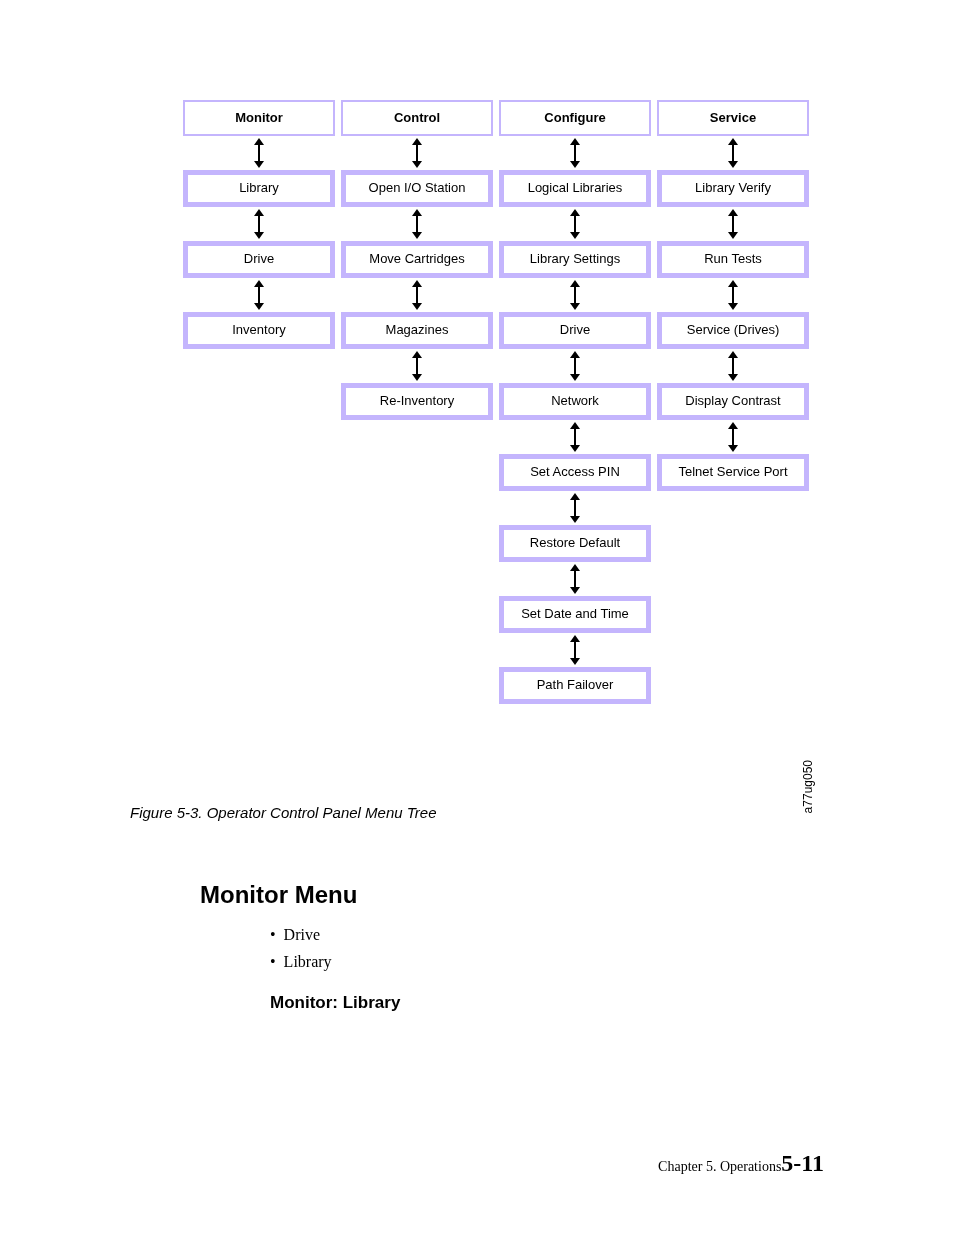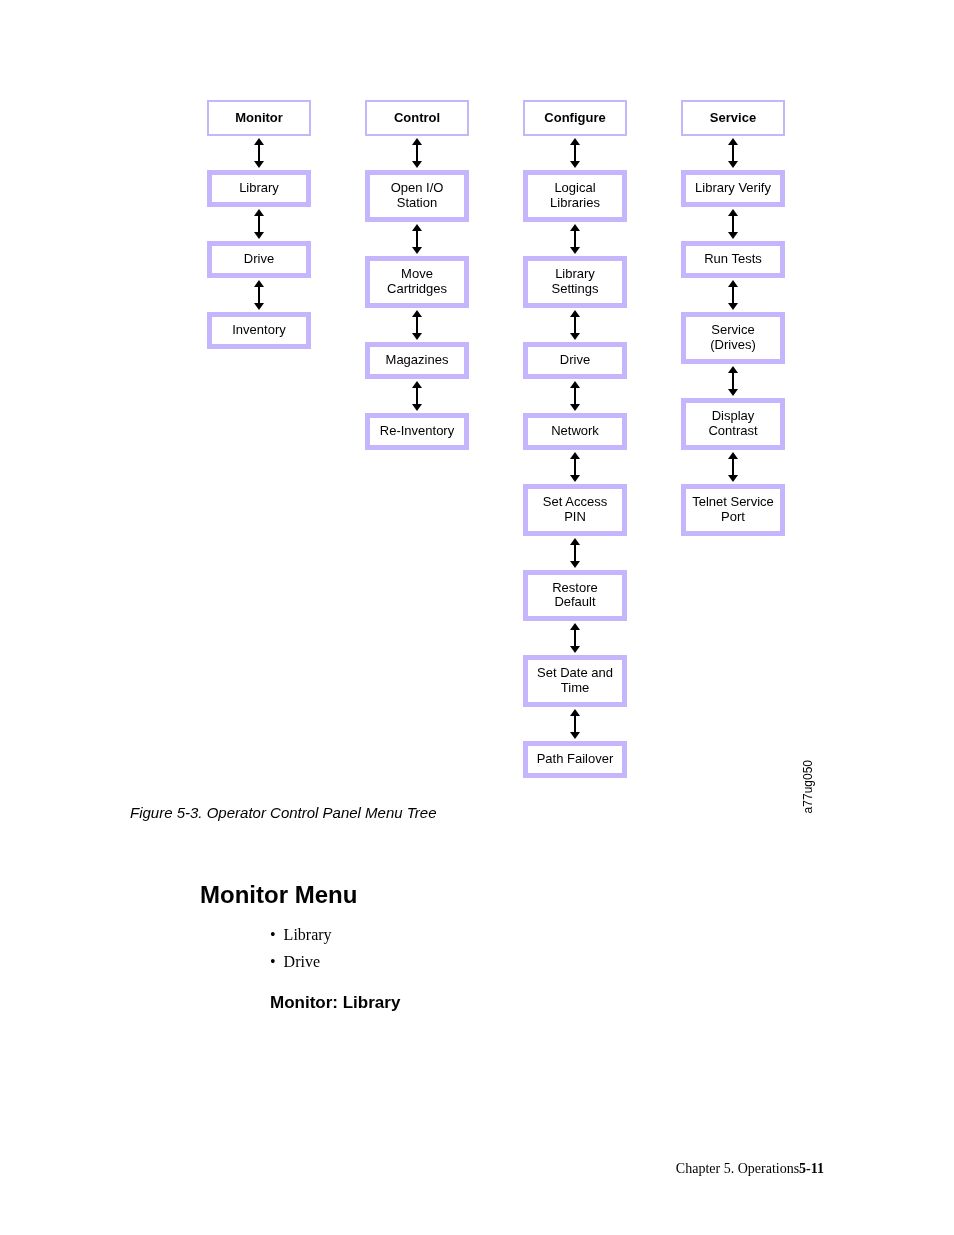--- a/index.html
+++ b/index.html
@@ -32,21 +32,21 @@
   .col {
     display: flex;
     flex-direction: column;
     align-items: center;
     width: 128px;
     position: relative;
   }
   .box {
     border: 5px solid #c4b5fd;
     background: #fff;
-    width: 104px;
+    width: 152px;
     min-height: 34px;
     display: flex;
     align-items: center;
     justify-content: center;
     text-align: center;
     font-size: 13px;
     line-height: 1.15;
     padding: 6px 4px;
   }
   .box.bold {
@@ -130,21 +130,21 @@
     position: absolute;
     bottom: 58px;
     right: 130px;
     font-family: Georgia, 'Times New Roman', serif;
     font-size: 14px;
     display: flex;
     align-items: baseline;
   }
   .footer .pgnum {
     font-weight: 700;
-    font-size: 14px;
+    font-size: 24px;
   }
 </style>
 </head>
 <body>
 
 <div class="page">
 
   <div class="diagram-wrap">
     <div class="columns" id="cols">
         <div class="col">
@@ -281,22 +281,22 @@
         </div>
       </div>
     <div class="figref">a77ug050</div>
   </div>
 
   <div class="figcaption">Figure 5-3. Operator Control Panel Menu Tree</div>
 
   <div class="section">
     <div class="h2">Monitor Menu</div>
     <div class="bullets" id="bullets">
+        <span class="b"><span class="dot">•</span><span>Drive</span></span>
         <span class="b"><span class="dot">•</span><span>Library</span></span>
-        <span class="b"><span class="dot">•</span><span>Drive</span></span>
       </div>
     <div class="h3">Monitor: Library</div>
   </div>
 
   <div class="footer">
     <span>Chapter 5. Operations</span>
     <span class="pgnum">5-11</span>
   </div>
 
 </div>

